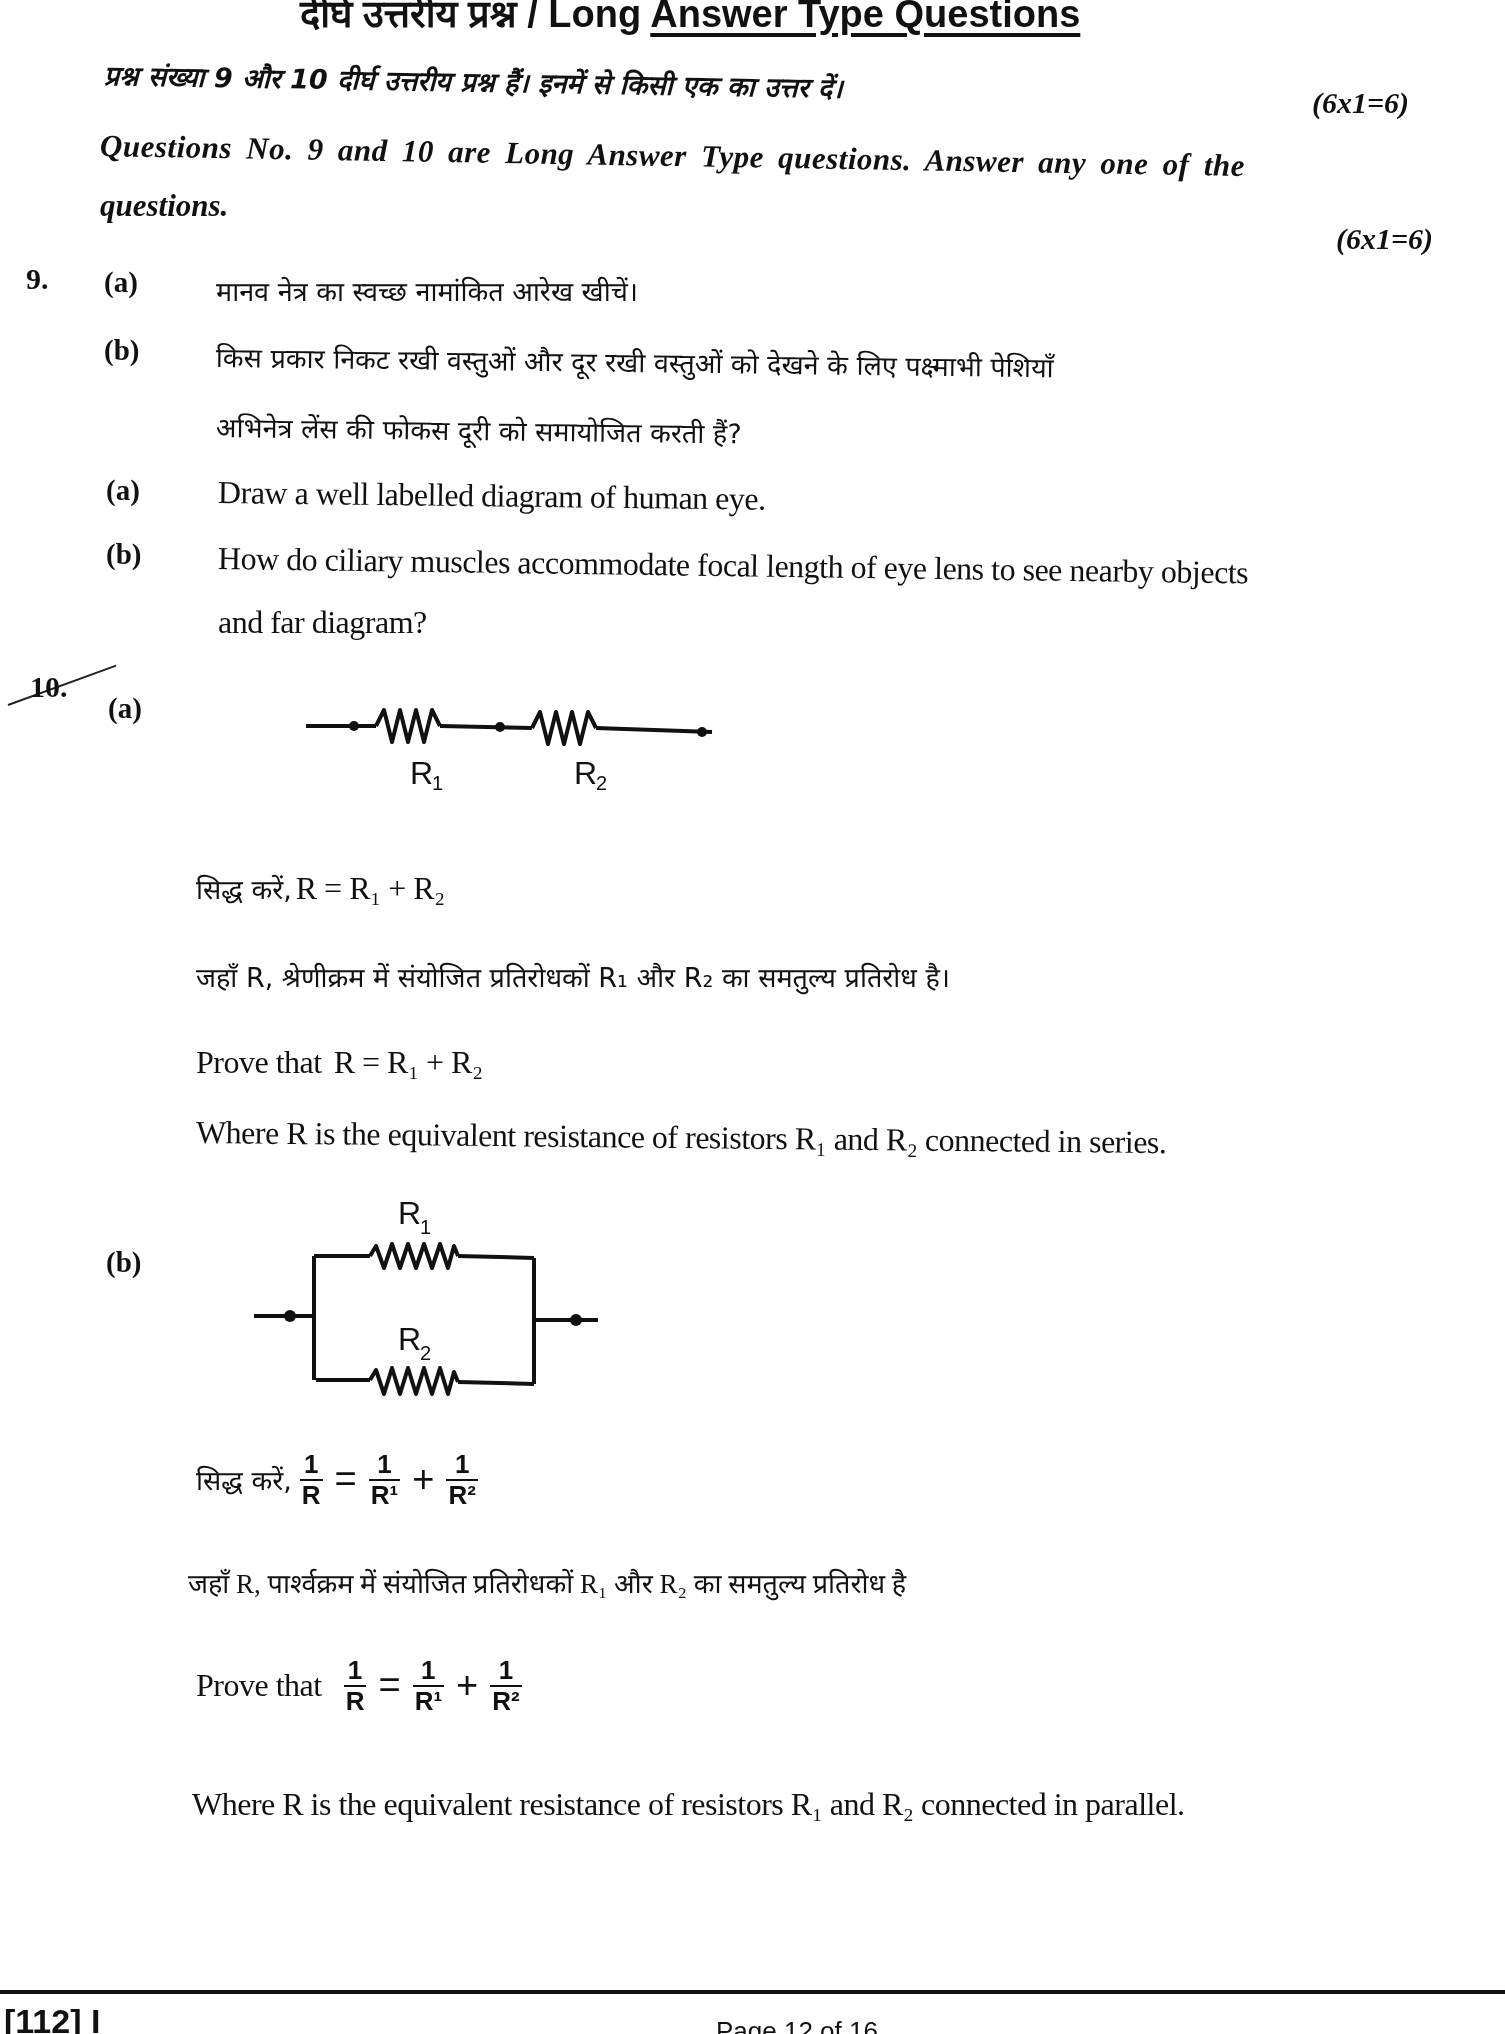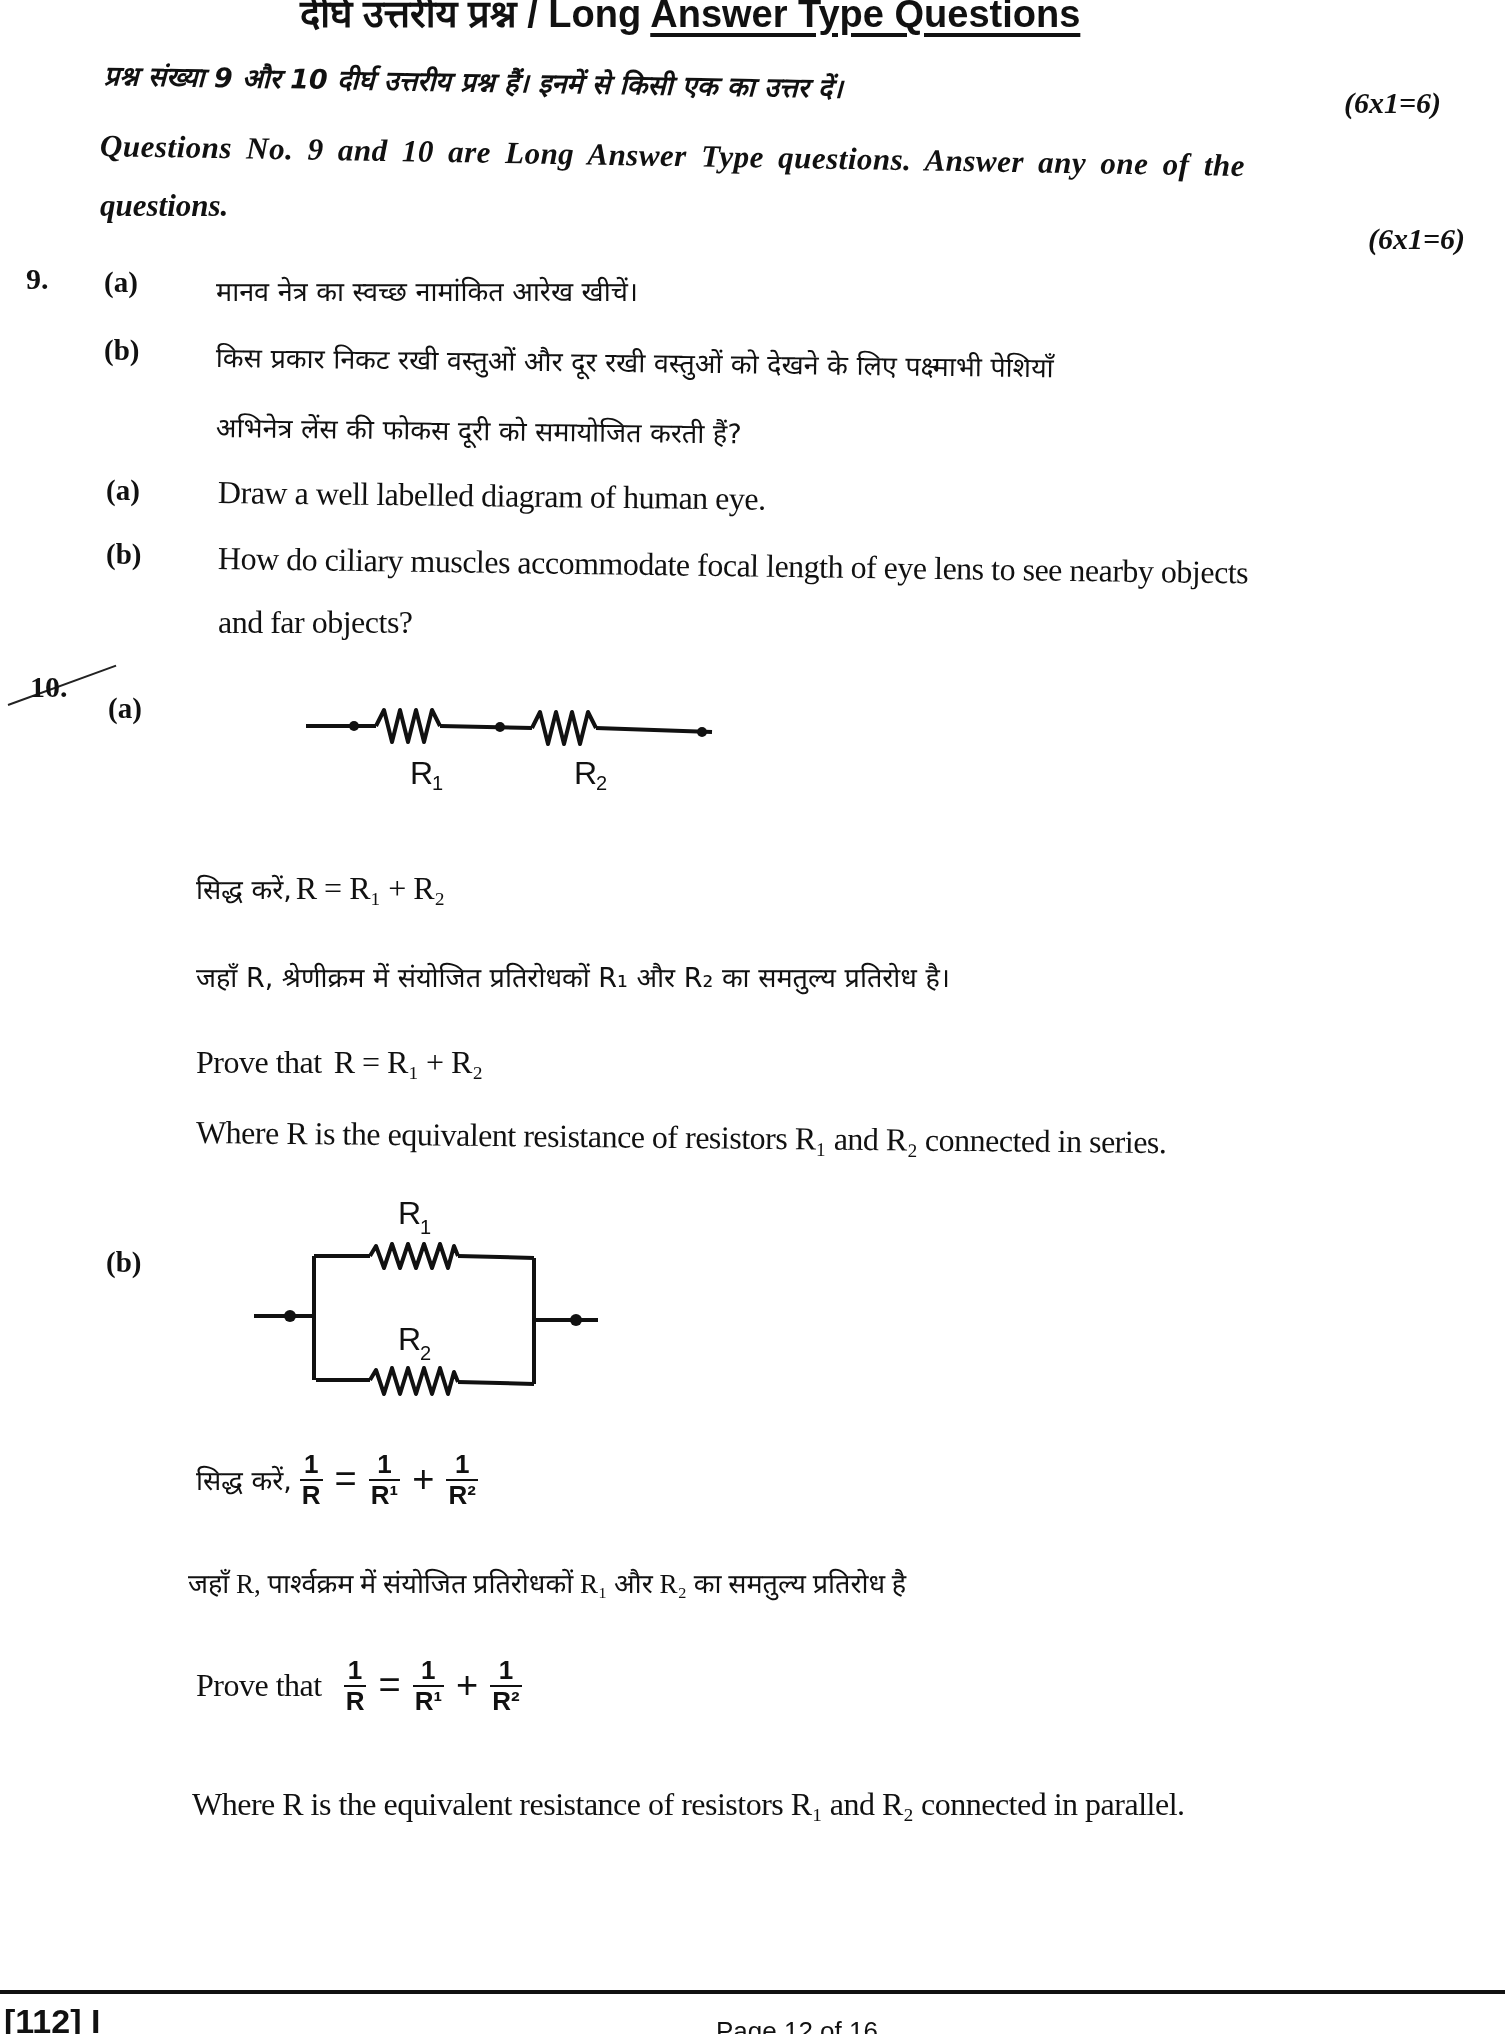--- a/index.html
+++ b/index.html
@@ -5,21 +5,21 @@
   html, body { margin: 0; padding: 0; background: #ffffff; }
   body {
     width: 1505px; height: 2034px; position: relative; overflow: hidden;
     color: #111; font-family: "Liberation Serif", serif;
   }
   .abs { position: absolute; white-space: nowrap; }
   .hdr { font-family: "Liberation Sans", sans-serif; font-weight: bold; font-size: 38px; top: -14px; left: 300px; }
   .hdr .ul { text-decoration: underline; text-decoration-thickness: 4px; text-underline-offset: 6px; }
   .hi { font-family: "DejaVu Sans", sans-serif; font-size: 27px; font-weight: bold; font-style: italic; }
   .ital { font-family: "Liberation Serif", serif; font-style: italic; font-weight: bold; font-size: 31px; }
-  .marks { font-family: "Liberation Serif", serif; font-style: italic; font-weight: bold; font-size: 30px; margin-left: 32px; }
+  .marks { font-family: "Liberation Serif", serif; font-style: italic; font-weight: bold; font-size: 30px; }
   .qnum { font-family: "Liberation Serif", serif; font-weight: bold; font-size: 30px; }
   .sub { font-family: "Liberation Serif", serif; font-weight: bold; font-size: 29px; }
   .hin { font-family: "DejaVu Sans", sans-serif; font-size: 27px; }
   .en { font-family: "Liberation Serif", serif; font-size: 32px; letter-spacing: -0.5px; }
   .frac { display: inline-block; vertical-align: middle; text-align: center; font-family: "Liberation Sans", sans-serif; font-weight: bold; font-size: 26px; line-height: 1.1; margin: 0 4px; }
   .frac .n { display: block; border-bottom: 2px solid #111; padding: 0 4px; }
   .frac .d { display: block; padding: 0 2px; }
   .op { font-size: 38px; vertical-align: middle; margin: 0 4px; font-family: "Liberation Sans", sans-serif; }
   .circuit-label { font-family: "Liberation Sans", sans-serif; font-size: 32px; fill: #111; }
   .circuit-sub { font-family: "Liberation Sans", sans-serif; font-size: 20px; fill: #111; }
@@ -48,21 +48,21 @@
 
 <div class="abs sub" style="top:334px; left:104px;">(b)</div>
 <div class="abs hin" style="top:338px; left:216px; transform:rotate(0.7deg); transform-origin:left;">किस प्रकार निकट रखी वस्तुओं और दूर रखी वस्तुओं को देखने के लिए पक्ष्माभी पेशियाँ</div>
 <div class="abs hin" style="top:408px; left:216px; transform:rotate(0.7deg); transform-origin:left;">अभिनेत्र लेंस की फोकस दूरी को समायोजित करती हैं?</div>
 
 <div class="abs sub" style="top:474px; left:106px;">(a)</div>
 <div class="abs en" style="top:474px; left:218px; transform:rotate(0.7deg); transform-origin:left;">Draw a well labelled diagram of human eye.</div>
 
 <div class="abs sub" style="top:538px; left:106px;">(b)</div>
 <div class="abs en" style="top:540px; left:218px; transform:rotate(0.8deg); transform-origin:left;">How do ciliary muscles accommodate focal length of eye lens to see nearby objects</div>
-<div class="abs en" style="top:604px; left:218px;">and far objects?</div>
+<div class="abs en" style="top:604px; left:218px;">and far diagram?</div>
 
 <div class="mark-stroke" style="left:8px; top:704px; width:115px; transform:rotate(-20deg);"></div>
 <div class="abs qnum" style="top:670px; left:30px;">10.</div>
 <div class="abs sub" style="top:692px; left:108px;">(a)</div>
 
 <svg class="abs" style="top:690px; left:300px;" width="420" height="110">
   <g stroke="#111" stroke-width="4" fill="none" stroke-linejoin="round">
     <line x1="6" y1="36" x2="76" y2="36"></line>
     <polyline points="76,36 84,20 92,52 100,20 108,52 116,20 124,52 132,20 140,36"></polyline>
     <line x1="140" y1="36" x2="232" y2="38"></line>

